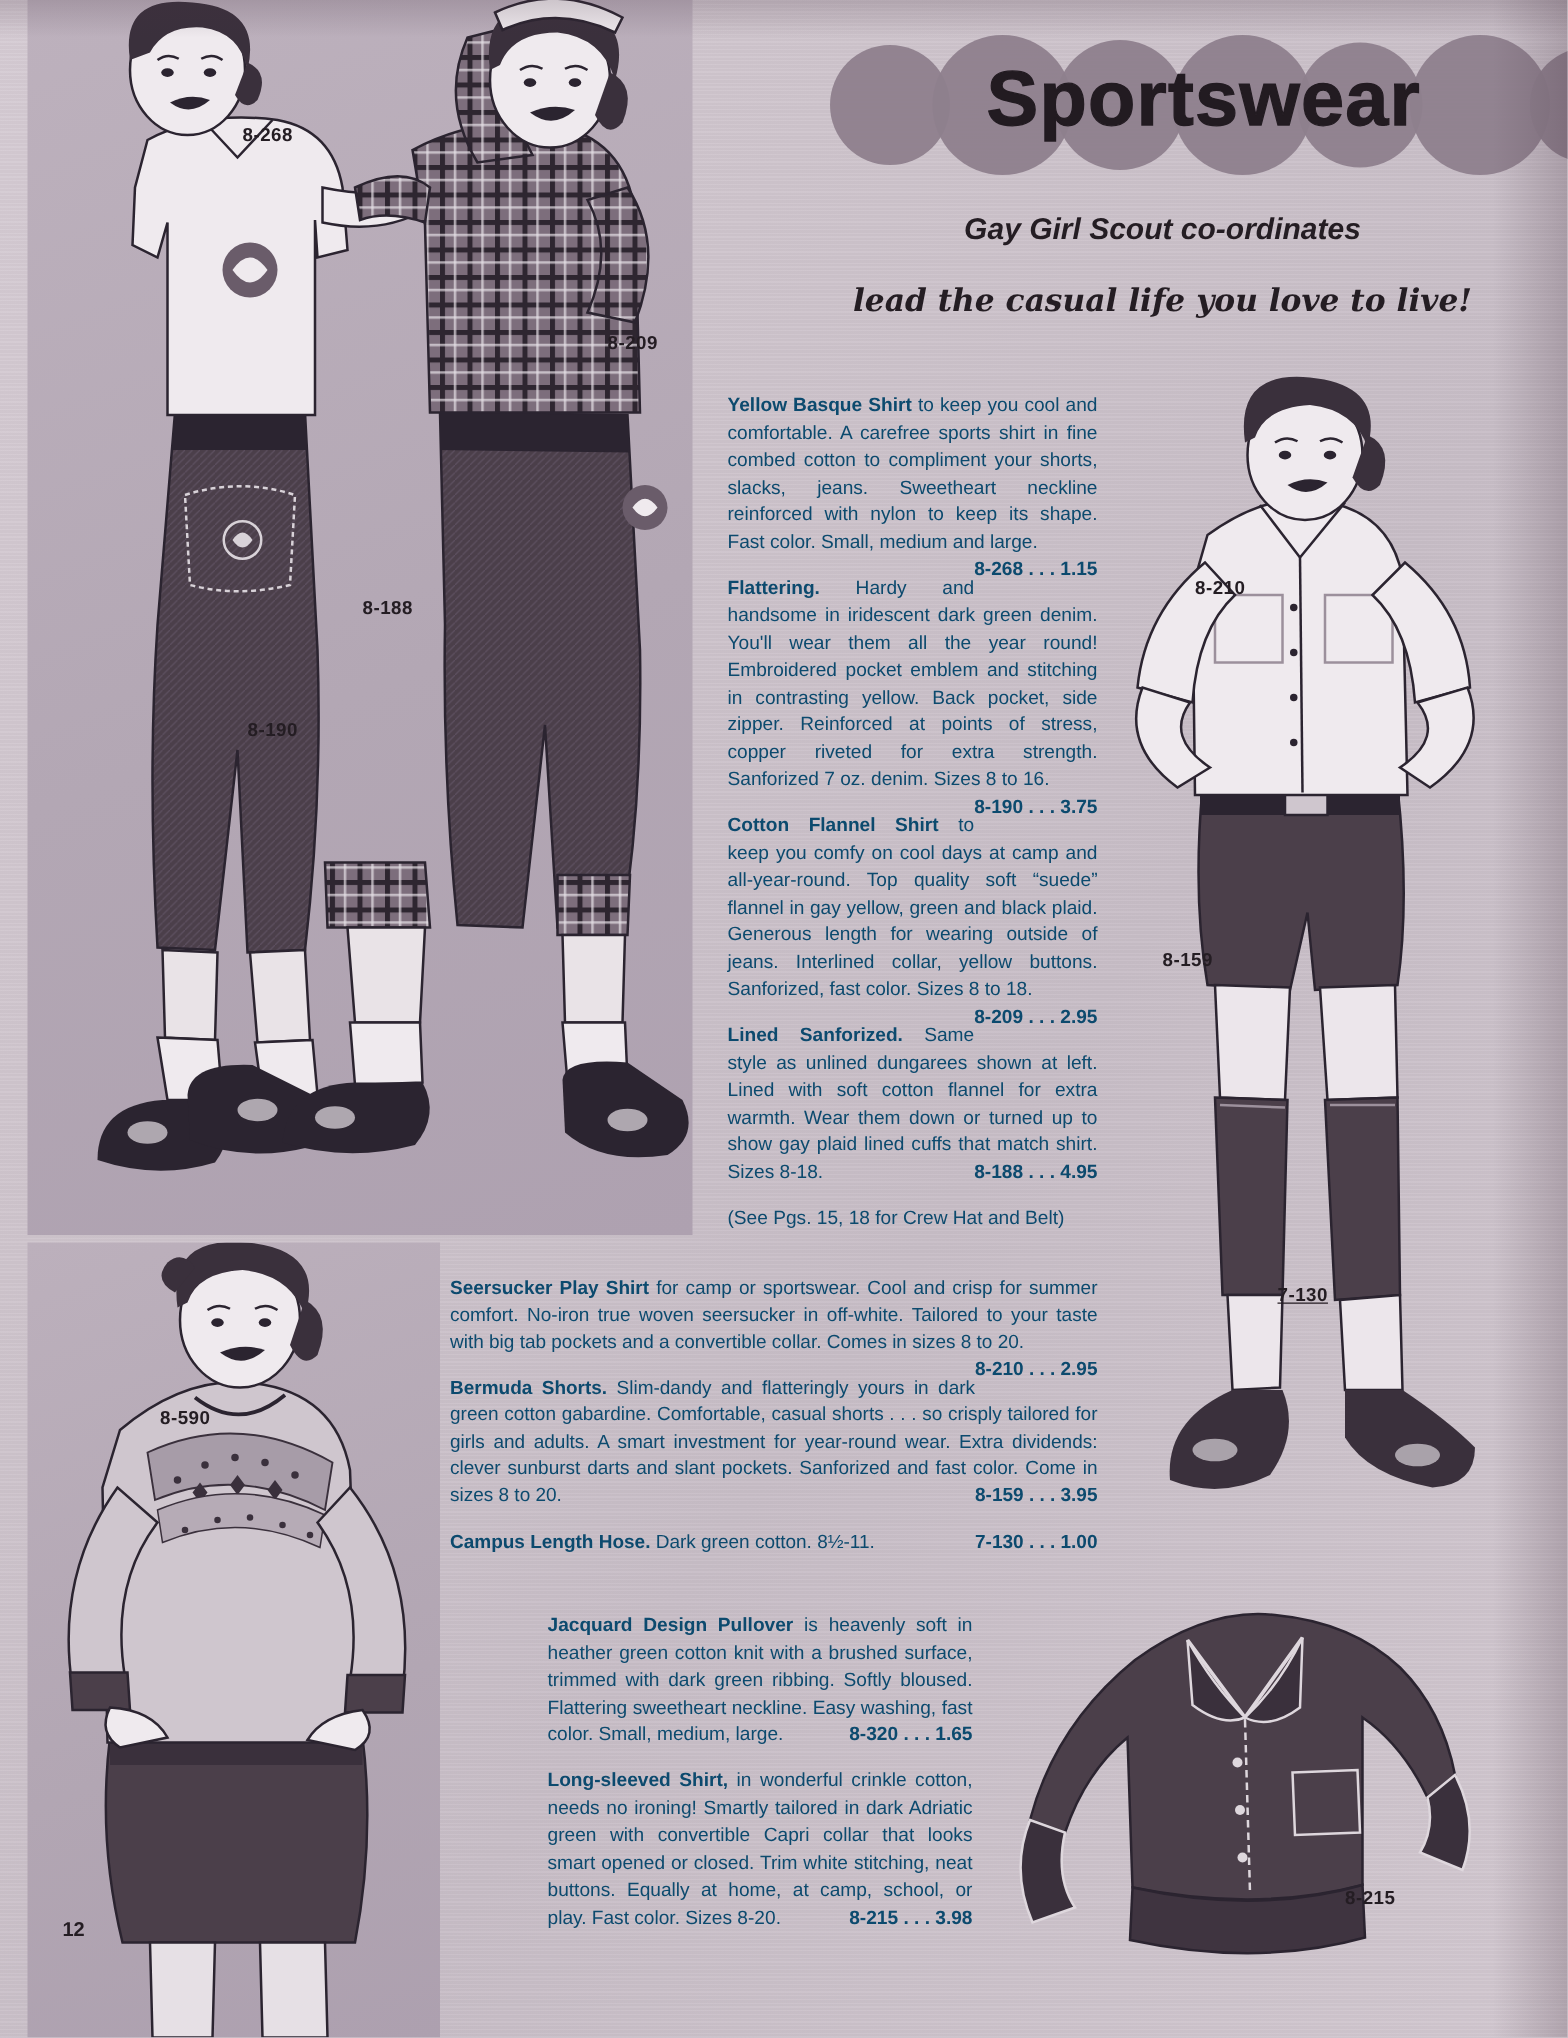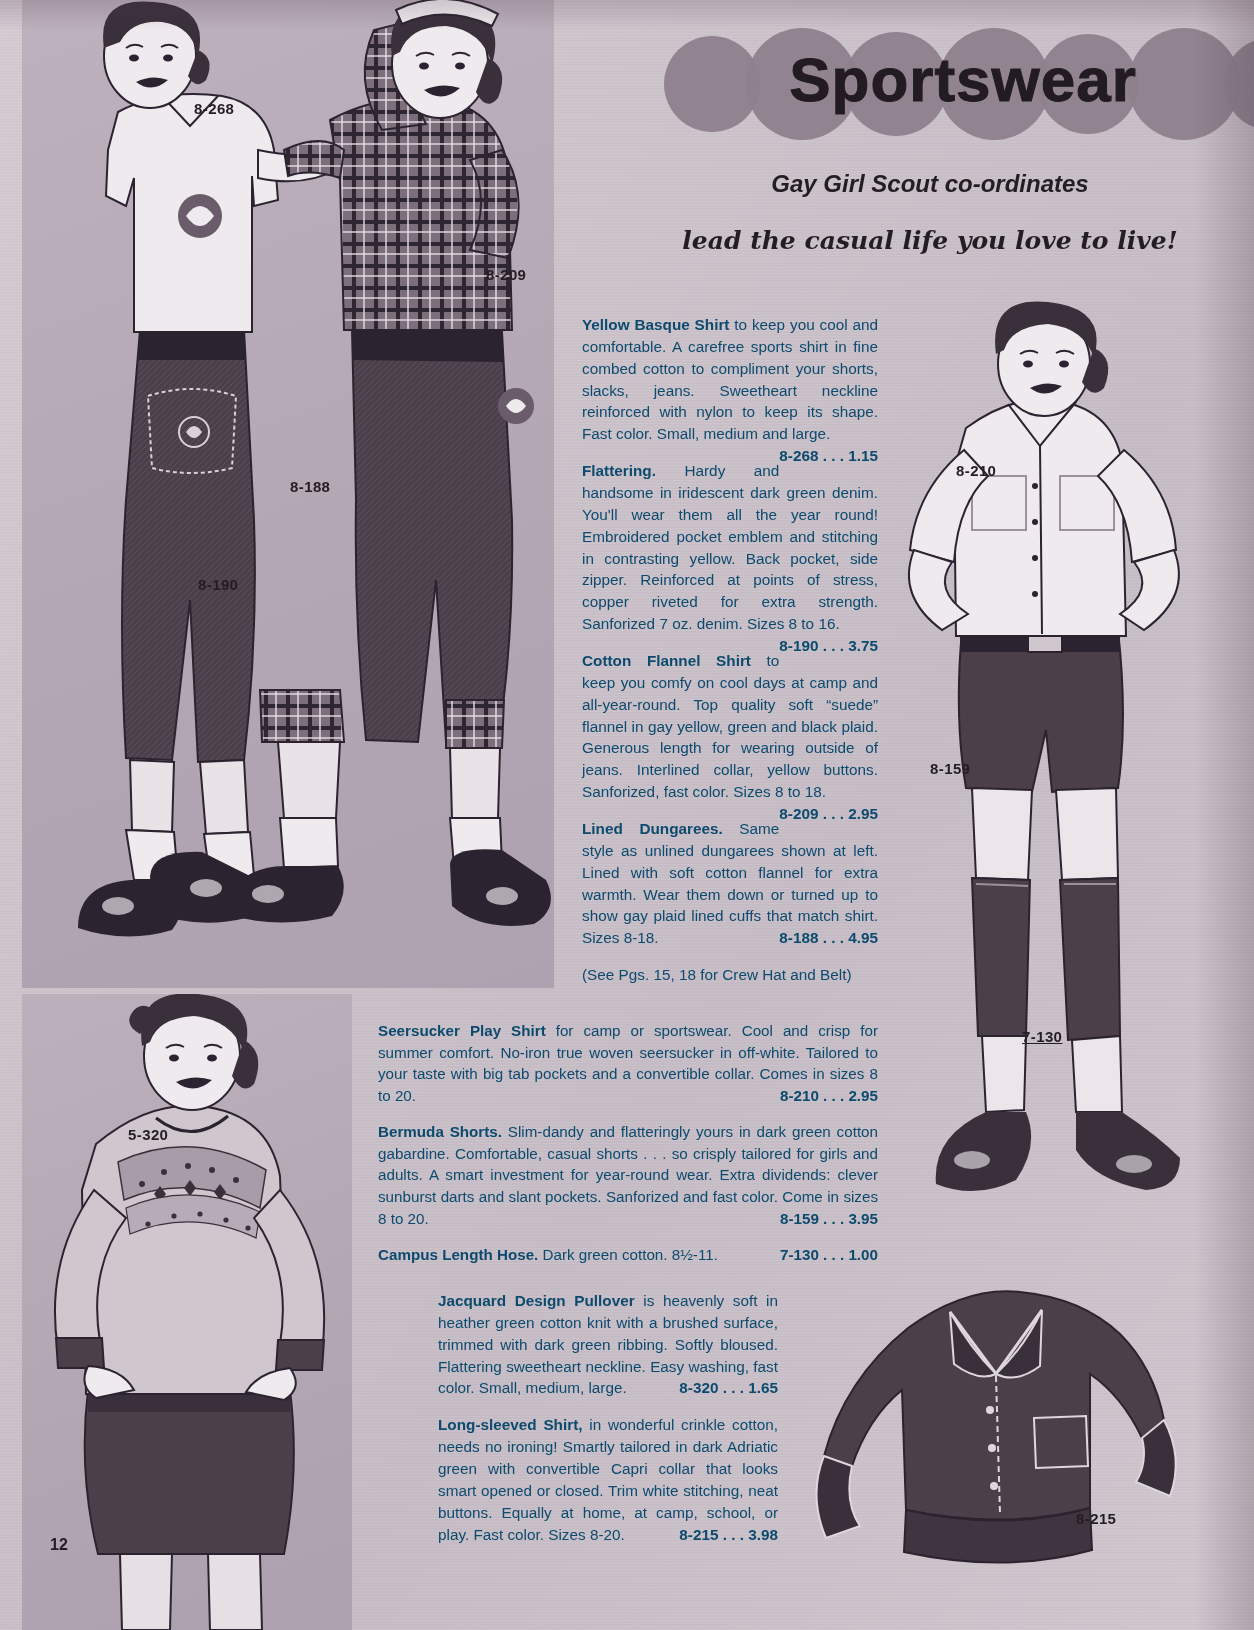--- a/index.html
+++ b/index.html
@@ -100,21 +100,21 @@
   .col p b{font-weight:bold;}
   .price{float:right;font-weight:bold;white-space:nowrap;}
   .note{
     font-size:13.5px;text-align:center;margin-top:4px;
   }
 
   #col-1{left:582px;top:314px;width:296px;}
   #col-2{left:360px;top:1020px;width:518px;}
   #col-3{left:438px;top:1290px;width:340px;}
 
-  .col2 p{font-size:15.2px;line-height:1.42;margin-left:18px;}
+  .col2 p{font-size:15.2px;line-height:1.42;}
 
   .pagenum{
     position:absolute;left:50px;top:1536px;
     font-size:16px;font-weight:bold;color:#241d23;
   }
 
   
   #fig-right{position:absolute;left:880px;top:300px;width:360px;height:930px;}
 
   
@@ -263,21 +263,21 @@
     <path d="M118 40 q-18 -10 -6 -24 q12 -10 22 4" fill="#3a303c"></path>
     <ellipse cx="152" cy="64" rx="5" ry="3.5" fill="#2b2430"></ellipse>
     <ellipse cx="190" cy="64" rx="5" ry="3.5" fill="#2b2430"></ellipse>
     <path d="M144 54 q9 -6 18 -1" stroke="#2b2430" stroke-width="2" fill="none"></path>
     <path d="M182 53 q9 -5 18 1" stroke="#2b2430" stroke-width="2" fill="none"></path>
     <path d="M154 88 q18 14 36 -2 q-18 -6 -36 2" fill="#2b2430"></path>
 
     <path d="M98 560 L150 560 L148 636 L100 636 Z" fill="#e6e0e5" stroke="#2b2430" stroke-width="2"></path>
     <path d="M186 560 L238 560 L240 636 L188 636 Z" fill="#e6e0e5" stroke="#2b2430" stroke-width="2"></path>
   </svg>
-  <span class="fig-label" style="left:106px;top:132px;">5-320</span>
+  <span class="fig-label" style="left:106px;top:132px;">8-590</span>
 </div>
 
 <div class="masthead">
   <div class="bubbles">
     <span style="left:-8px;  top:8px;  width:96px;height:96px;"></span>
     <span style="left:74px;  top:0px;  width:112px;height:112px;"></span>
     <span style="left:172px; top:4px;  width:104px;height:104px;"></span>
     <span style="left:266px; top:0px;  width:112px;height:112px;"></span>
     <span style="left:366px; top:6px;  width:100px;height:100px;"></span>
     <span style="left:456px; top:0px;  width:112px;height:112px;"></span>
@@ -375,21 +375,21 @@
   </p>
   <p>
     <b>Flattering.</b><span> Hardy and handsome in iridescent dark green denim. You'll wear them all the year round! Embroidered pocket emblem and stitching in contrasting yellow. Back pocket, side zipper. Reinforced at points of stress, copper riveted for extra strength. Sanforized 7 oz. denim. Sizes 8 to 16.</span>
     <span class="price">8-190 . . . 3.75</span>
   </p>
   <p>
     <b>Cotton Flannel Shirt</b><span> to keep you comfy on cool days at camp and all-year-round. Top quality soft “suede” flannel in gay yellow, green and black plaid. Generous length for wearing outside of jeans. Interlined collar, yellow buttons. Sanforized, fast color. Sizes 8 to 18.</span>
     <span class="price">8-209 . . . 2.95</span>
   </p>
   <p>
-    <b>Lined Dungarees.</b><span> Same style as unlined dungarees shown at left. Lined with soft cotton flannel for extra warmth. Wear them down or turned up to show gay plaid lined cuffs that match shirt. Sizes 8-18.</span>
+    <b>Lined Sanforized.</b><span> Same style as unlined dungarees shown at left. Lined with soft cotton flannel for extra warmth. Wear them down or turned up to show gay plaid lined cuffs that match shirt. Sizes 8-18.</span>
     <span class="price">8-188 . . . 4.95</span>
   </p>
   <p class="note">(See Pgs. 15, 18 for Crew Hat and Belt)</p>
 </div>
 
 <div class="col col2" id="col-2">
   <p>
     <b>Seersucker Play Shirt</b><span> for camp or sportswear. Cool and crisp for summer comfort. No-iron true woven seersucker in off-white. Tailored to your taste with big tab pockets and a convertible collar. Comes in sizes 8 to 20.</span>
     <span class="price">8-210 . . . 2.95</span>
   </p>

